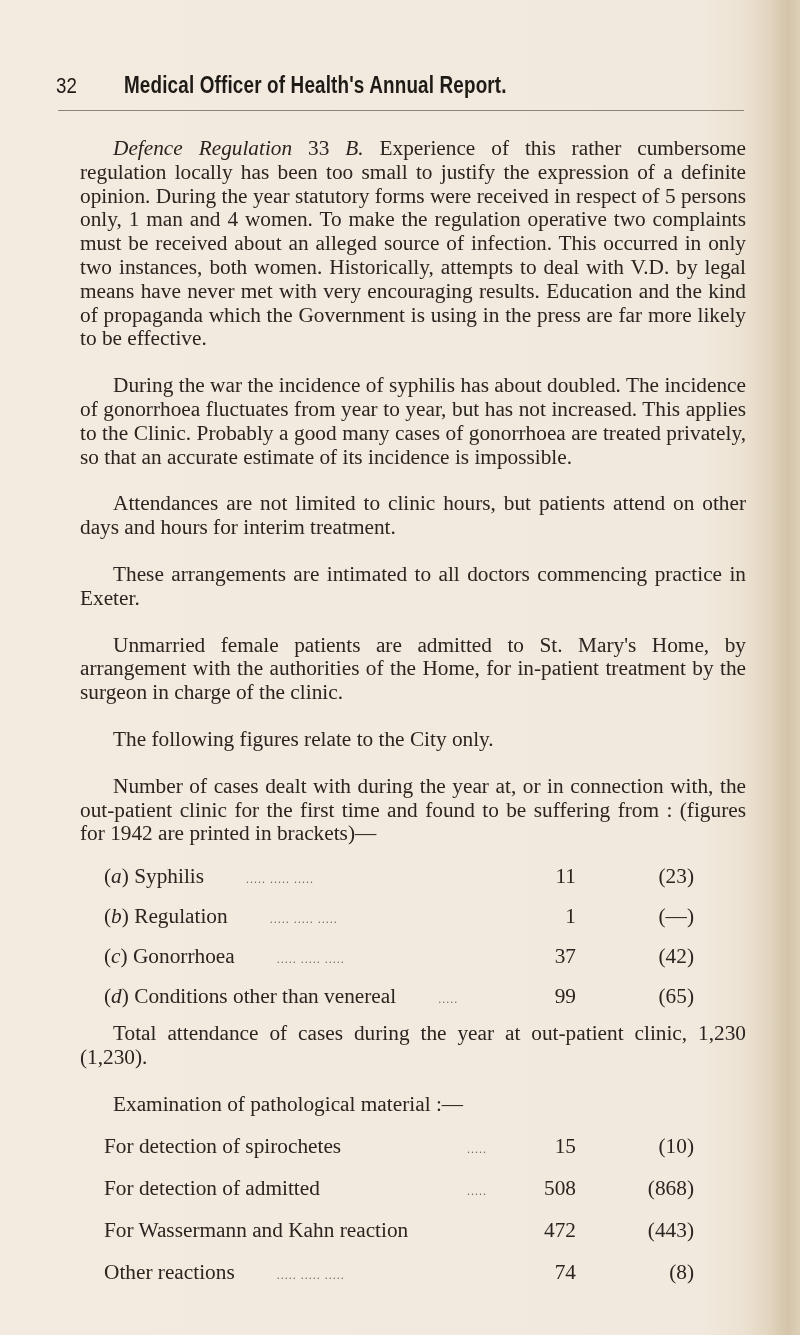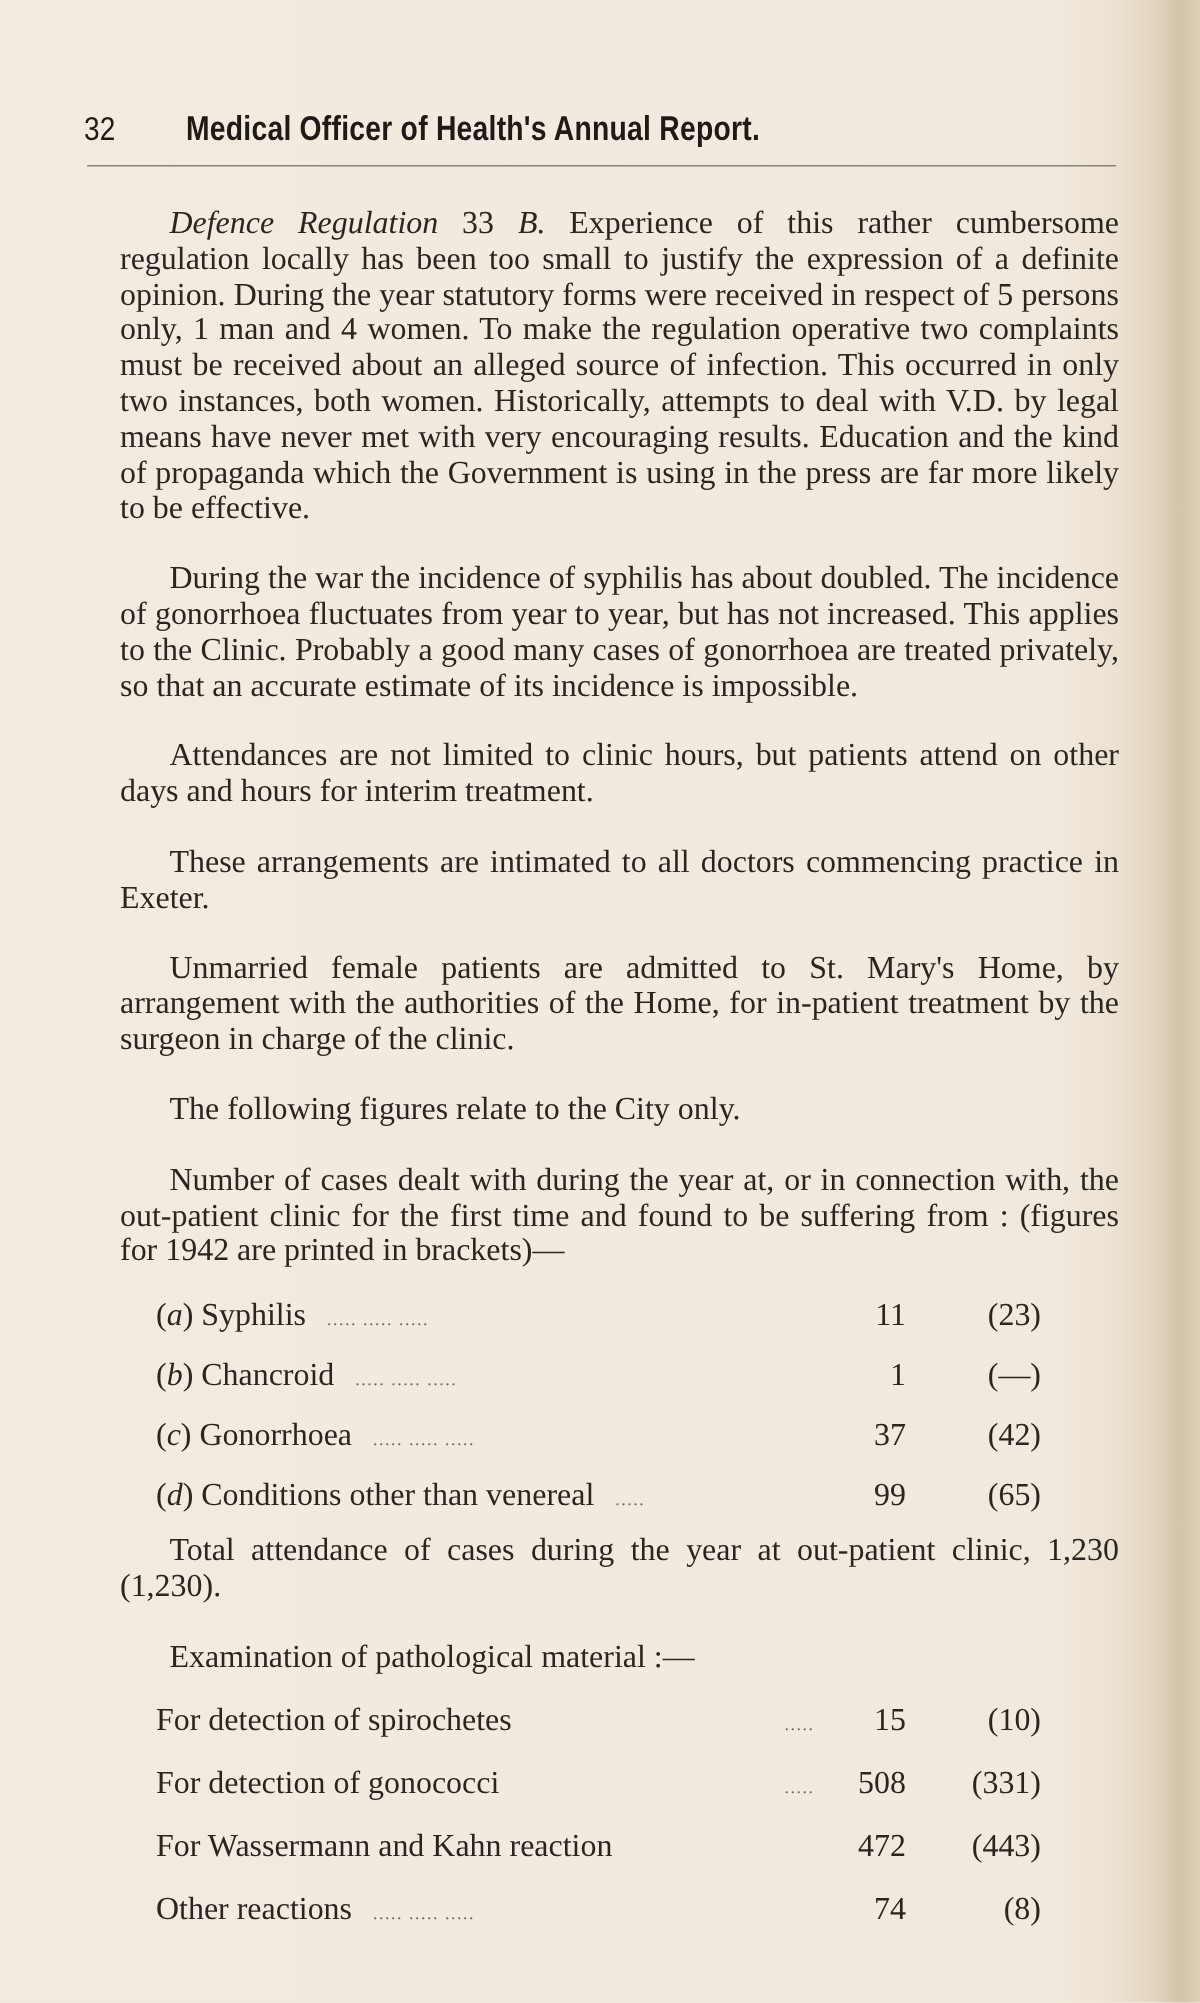--- a/index.html
+++ b/index.html
@@ -35,21 +35,21 @@
       font-size: 21.3px; line-height: 23.8px;
     }
     p { margin: 0; text-align: justify; }
     p.indent { text-indent: 33px; }
     .para-gap { height: 23px; }
     em { }
     .table {
       margin-left: 24px; width: 590px;
     }
     .trow {
-      display: flex; align-items: baseline; height: 40px; line-height: 40px;
+      display: flex; align-items: baseline; height: 40px; line-height: 40px; gap: 28px;
     }
     .trow .label { flex: 0 0 auto; white-space: nowrap; }
     .trow .dots { flex: 1 1 auto; color: #6e665c; font-size: 12px; letter-spacing: 1px; padding-left: 14px; white-space: nowrap; overflow: hidden; }
     .trow .val { flex: 0 0 55px; text-align: right; }
     .trow .prev { flex: 0 0 90px; text-align: right; }
     .exam .trow { height: 42px; line-height: 42px; justify-content: space-between; }
     .exam { margin-left: 24px; width: 590px; }
   </style>
 </head>
 <body>
@@ -81,21 +81,21 @@
     <div style="height:10px"></div>
 
     <div class="table">
       <div class="trow">
         <span class="label">(<em>a</em>) <span>Syphilis</span></span>
         <span class="dots">.....        .....        .....</span>
         <span class="val">11</span>
         <span class="prev">(23)</span>
       </div>
       <div class="trow">
-        <span class="label">(<em>b</em>) <span>Chancroid</span></span>
+        <span class="label">(<em>b</em>) <span>Regulation</span></span>
         <span class="dots">.....        .....        .....</span>
         <span class="val">1</span>
         <span class="prev">(—)</span>
       </div>
       <div class="trow">
         <span class="label">(<em>c</em>) <span>Gonorrhoea</span></span>
         <span class="dots">.....        .....        .....</span>
         <span class="val">37</span>
         <span class="prev">(42)</span>
       </div>
@@ -114,24 +114,24 @@
     <div style="height:8px"></div>
 
     <div class="exam">
       <div class="trow">
         <span class="label">For detection of spirochetes</span>
         <span class="dots" style="text-align:right;padding-right:6px">.....</span>
         <span class="val">15</span>
         <span class="prev">(10)</span>
       </div>
       <div class="trow">
-        <span class="label">For detection of gonococci</span>
+        <span class="label">For detection of admitted</span>
         <span class="dots" style="text-align:right;padding-right:6px">.....</span>
         <span class="val">508</span>
-        <span class="prev">(331)</span>
+        <span class="prev">(868)</span>
       </div>
       <div class="trow">
         <span class="label">For Wassermann and Kahn reaction</span>
         <span class="dots"></span>
         <span class="val">472</span>
         <span class="prev">(443)</span>
       </div>
       <div class="trow">
         <span class="label">Other reactions</span>
         <span class="dots">.....        .....        .....</span>

